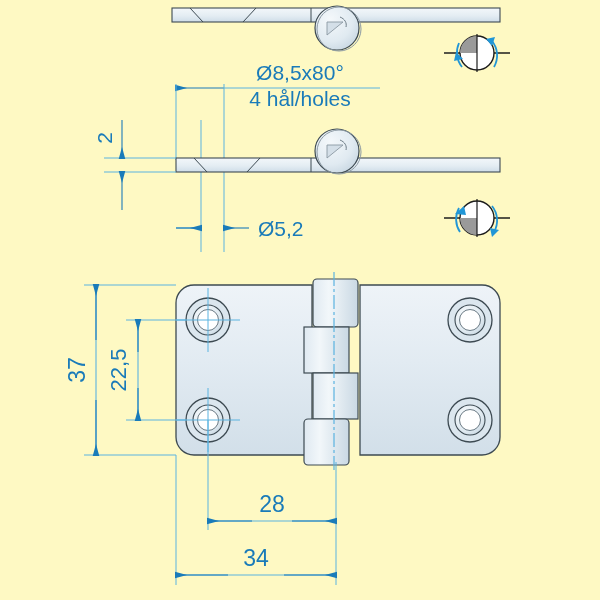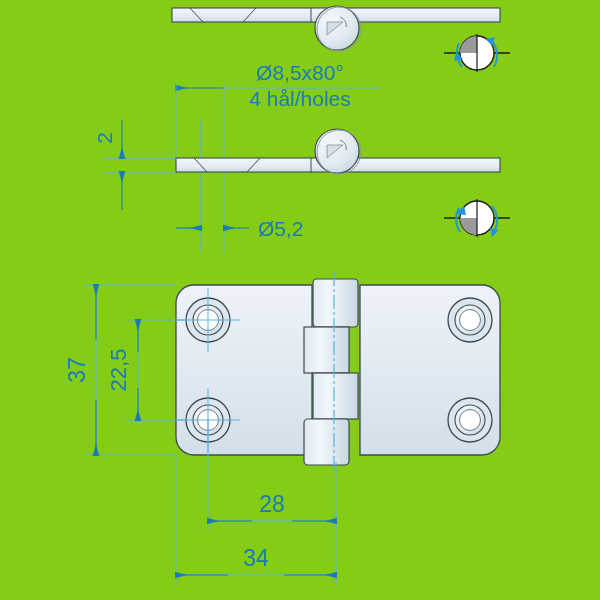--- a/index.html
+++ b/index.html
@@ -1,18 +1,18 @@
 <!DOCTYPE html>
 <html><head>
 <meta charset="utf-8">
 <style>
   html,body{margin:0;padding:0;background:#ffffff;}
   body{width:600px;height:600px;overflow:hidden;
        font-family:"Liberation Sans","DejaVu Sans",sans-serif;}
-  #stage{position:relative;width:600px;height:600px;background:#84cc16;}
+  #stage{position:relative;width:600px;height:600px;background:#fef9c3;}
   svg#drawing{display:block;width:600px;height:600px;}
   .dimtext{fill:#1a7bb9;font-family:"Liberation Sans","DejaVu Sans",sans-serif;}
 </style>
 </head>
 <body>
 
 <div id="stage">
 <svg id="drawing" viewBox="0 0 600 600" xmlns="http://www.w3.org/2000/svg">
 
   <defs>

